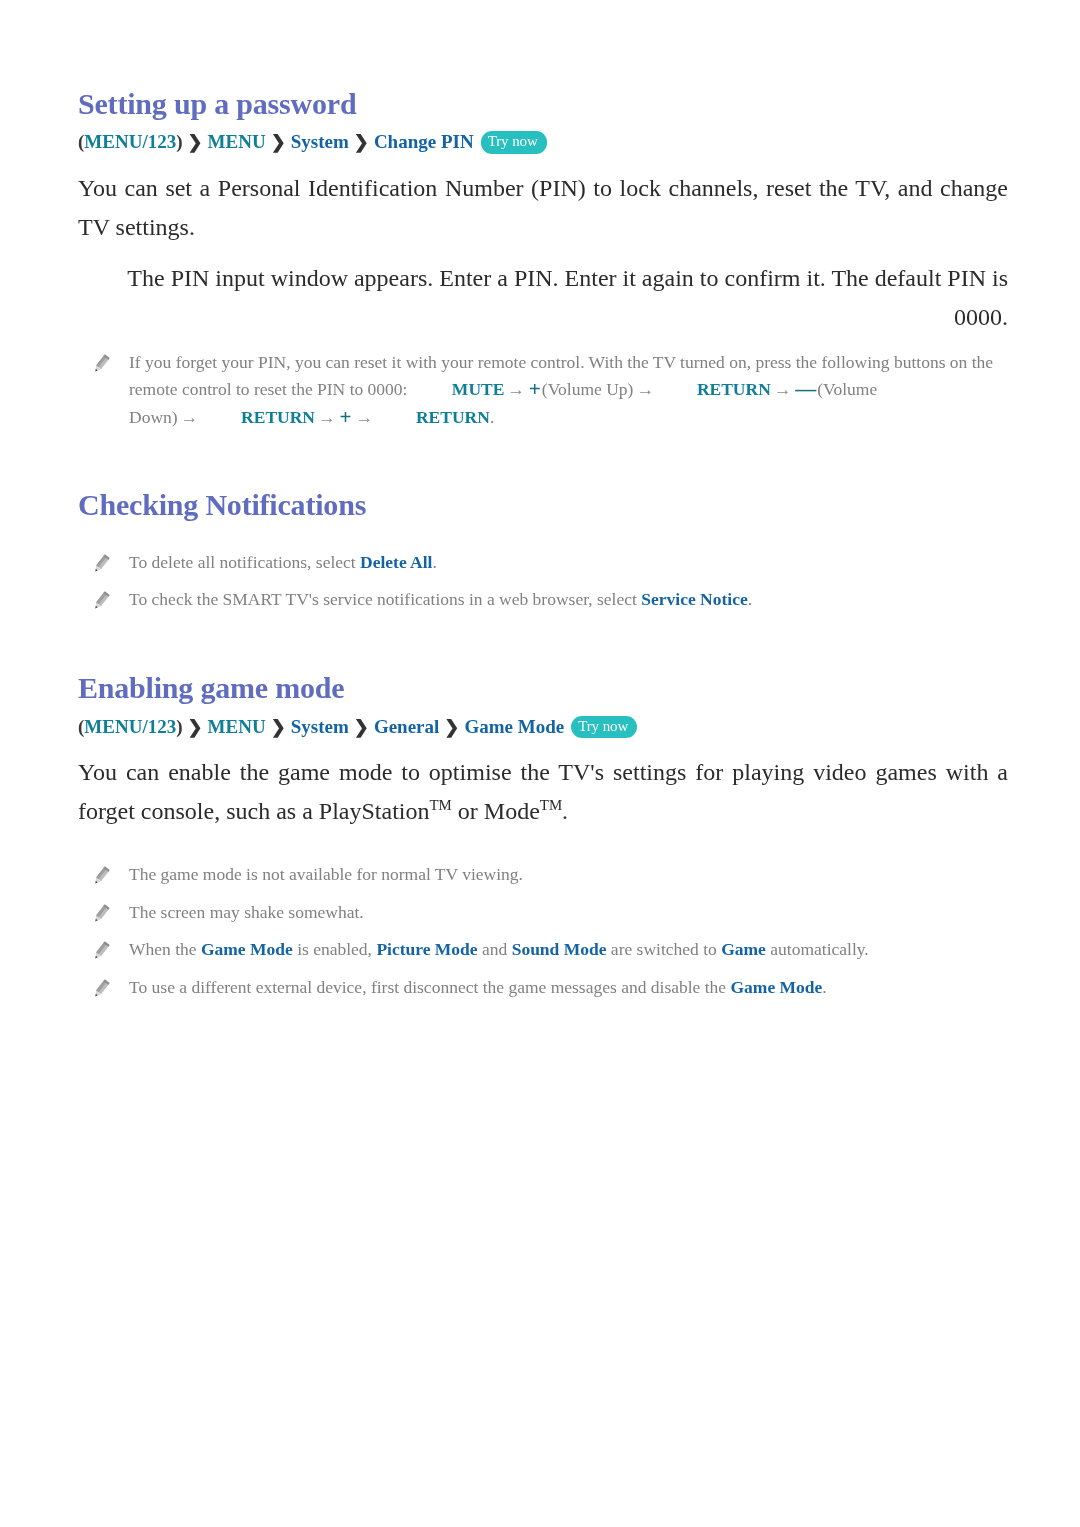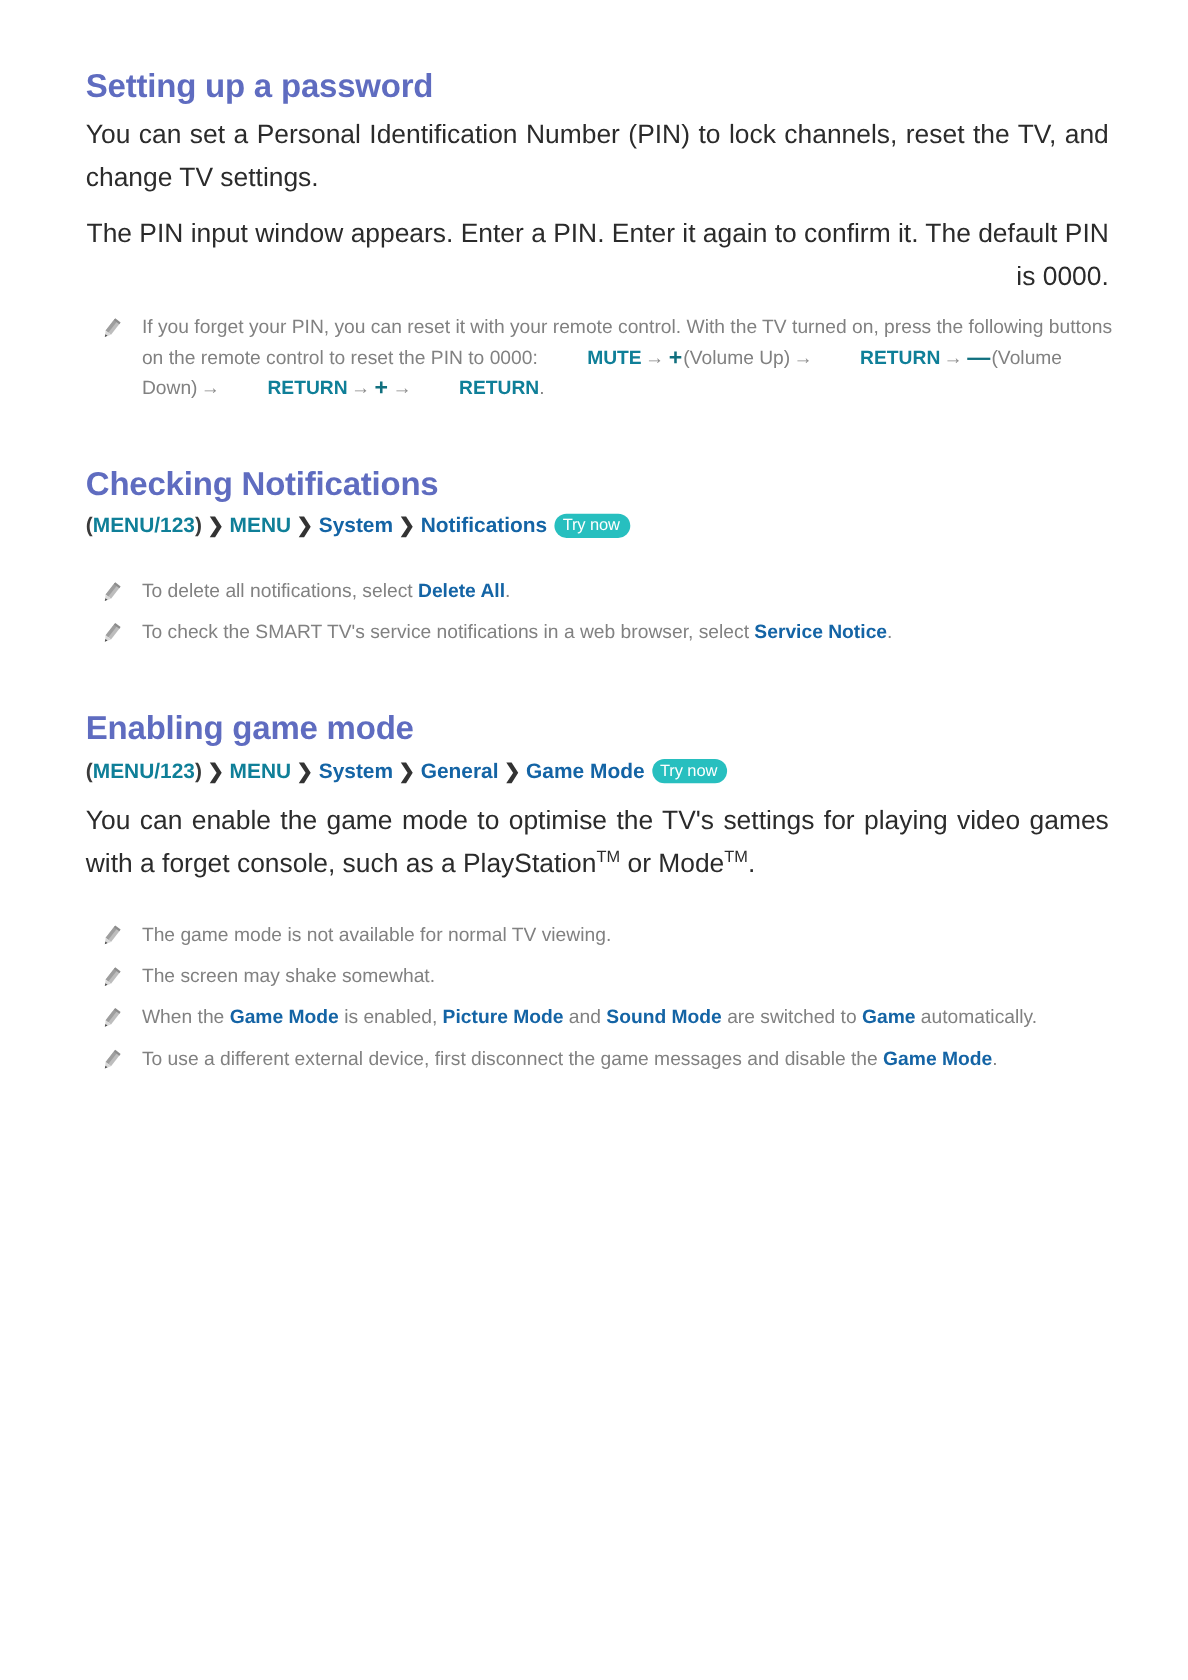--- a/index.html
+++ b/index.html
@@ -12,21 +12,22 @@
     height: 1527px;
     font-family: "Liberation Sans", sans-serif;
     color: #2b2b2b;
     -webkit-font-smoothing: antialiased;
   }
   .page {
     position: relative;
     width: 1080px;
     height: 1527px;
     box-sizing: border-box;
-    padding: 61px 65px 0 78px;
+    padding: 86px 65px 0 78px;
+    font-family: Liberation Serif, serif;
   }
 
   
   .section { margin: 0 0 0 0; }
   .section-heading {
     font-size: 30px;
     font-weight: bold;
     color: #5f6cc0;
     letter-spacing: -0.2px;
     margin: 0 0 8px 0;
@@ -121,20 +122,23 @@
   .gap-sm { height: 18px; }
 </style>
 </head>
 <body>
 
 <div class="page">
 
   <div class="section">
     <h1 class="section-heading">Setting up a password</h1>
 
+    <div class="breadcrumb">
+      <span class="crumb-paren">(</span><span class="crumb-teal">MENU/123</span><span class="crumb-paren">)</span><span class="crumb-sep">❯</span><span class="crumb-teal">MENU</span><span class="crumb-sep">❯</span><span class="crumb-blue">System</span><span class="crumb-sep">❯</span><span class="crumb-blue">Change PIN</span><span class="try-now">Try now</span>
+    </div>
 
     <p class="para">You can set a Personal Identification Number (PIN) to lock channels, reset the TV, and change TV settings.</p>
     <p class="para nojust">The PIN input window appears. Enter a PIN. Enter it again to confirm it. The default PIN is 0000.</p>
 
     <div class="note">
       <span class="note-icon">
         <svg width="22" height="24" viewBox="0 0 22 24">
           <g transform="rotate(38 11 12)">
             <rect x="8" y="3" width="6.2" height="13.2" fill="#bdbdbd"></rect>
             <rect x="8" y="3" width="3.1" height="13.2" fill="#9e9e9e"></rect>
@@ -146,23 +150,20 @@
       </span>
       <span class="note-text"><span>If you forget your PIN, you can reset it with your remote control. With the TV turned on, press the following buttons on the remote control to reset the PIN to 0000: </span><span class="k-teal">MUTE</span><span class="arrow">→</span><span class="sym">+</span><span>(Volume Up)</span><span class="arrow">→</span><span class="k-teal">RETURN</span><span class="arrow">→</span><span class="sym">—</span><span>(Volume Down)</span><span class="arrow">→</span><span class="k-teal">RETURN</span><span class="arrow">→</span><span class="sym">+</span><span class="arrow">→</span><span class="k-teal">RETURN</span><span>.</span></span>
     </div>
   </div>
 
   <div class="gap-lg"></div>
 
   <div class="section">
     <h1 class="section-heading">Checking Notifications</h1>
 
-    <div class="breadcrumb">
-      <span class="crumb-paren">(</span><span class="crumb-teal">MENU/123</span><span class="crumb-paren">)</span><span class="crumb-sep">❯</span><span class="crumb-teal">MENU</span><span class="crumb-sep">❯</span><span class="crumb-blue">System</span><span class="crumb-sep">❯</span><span class="crumb-blue">Notifications</span><span class="try-now">Try now</span>
-    </div>
 
 
     <div class="gap-sm"></div>
 
     <div class="note">
       <span class="note-icon">
         <svg width="22" height="24" viewBox="0 0 22 24">
           <g transform="rotate(38 11 12)">
             <rect x="8" y="3" width="6.2" height="13.2" fill="#bdbdbd"></rect>
             <rect x="8" y="3" width="3.1" height="13.2" fill="#9e9e9e"></rect>

